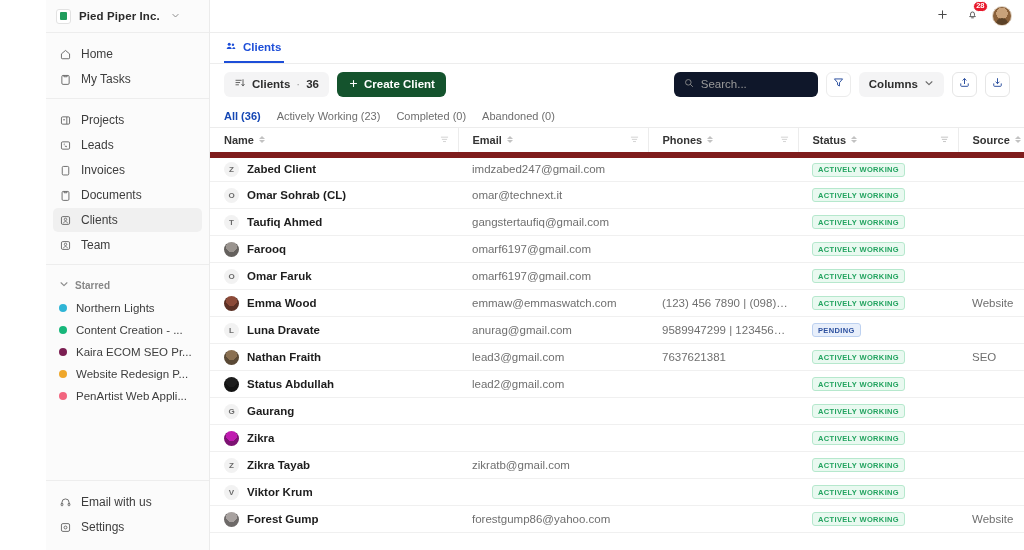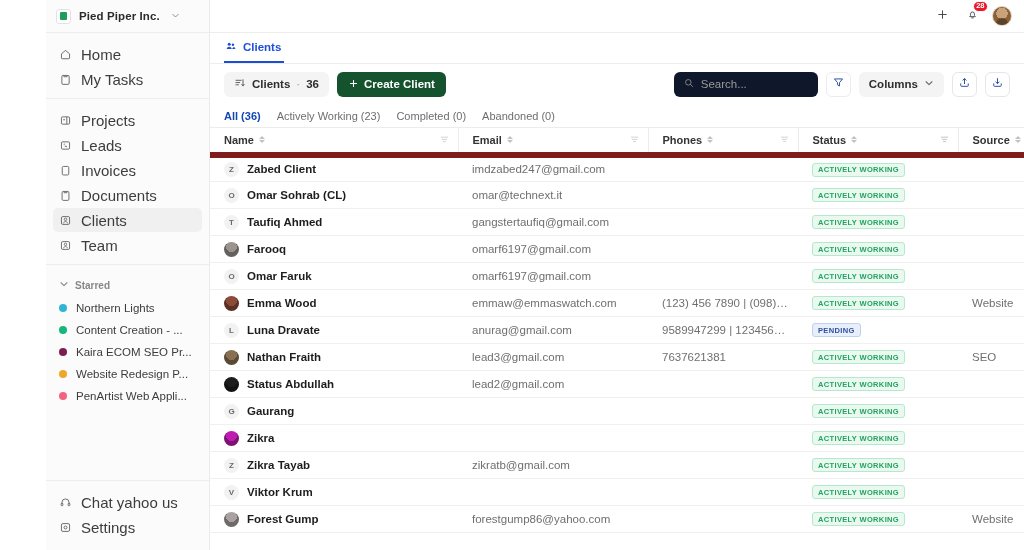--- a/index.html
+++ b/index.html
@@ -41,21 +41,21 @@
     font-size: 11.5px; font-weight: 700; color: #2b2b2b;
     letter-spacing: .1px; white-space: nowrap;
   }
   .ws-caret { margin-left: 3px; color: #8b8b8b; font-size: 9px; line-height: 1; }
 
   .nav-group { padding: 8px 0 6px; }
   .nav-group + .nav-group { border-top: 1px solid #ededed; }
   .nav-item {
     height: 24px; display: flex; align-items: center; gap: 9px;
     margin: 1px 7px; padding: 0 6px; border-radius: 5px;
-    color: #3d3d3d; font-size: 15px; white-space: nowrap;
+    color: #3d3d3d; font-size: 12px; white-space: nowrap;
     cursor: pointer;
   }
   .nav-item.active { background: #f0f0f0; }
   .nav-item svg { flex: 0 0 13px; display:block; }
 
   .starred-head {
     display: flex; align-items: center; gap: 6px;
     margin: 2px 7px 2px; padding: 0 6px; height: 20px;
     font-size: 10px; color: #878787; font-weight: 600; cursor: pointer;
   }
@@ -341,21 +341,21 @@
 
     <div class="sidebar-bottom">
       <div class="nav-item">
         <span>
           <svg width="13" height="13" viewBox="0 0 16 16">
               <path d="M3.6 9.4 V8 a4.4 4.4 0 0 1 8.8 0 v1.4" fill="none" stroke="#606060" stroke-width="1.1" stroke-linecap="round"></path>
               <rect x="2.6" y="8.9" width="2.2" height="3.2" rx="1.1" fill="none" stroke="#606060" stroke-width="1.1"></rect>
               <rect x="11.2" y="8.9" width="2.2" height="3.2" rx="1.1" fill="none" stroke="#606060" stroke-width="1.1"></rect>
             </svg>
         </span>
-        <span>Chat yahoo us</span>
+        <span>Email with us</span>
       </div>
       <div class="nav-item">
         <span>
           <svg width="13" height="13" viewBox="0 0 16 16">
               <rect x="3" y="3.2" width="10" height="9.6" rx="1.8" fill="none" stroke="#606060" stroke-width="1.1"></rect>
               <circle cx="8" cy="8" r="1.8" fill="none" stroke="#606060" stroke-width="1.1"></circle>
             </svg>
         </span>
         <span>Settings</span>
       </div>

